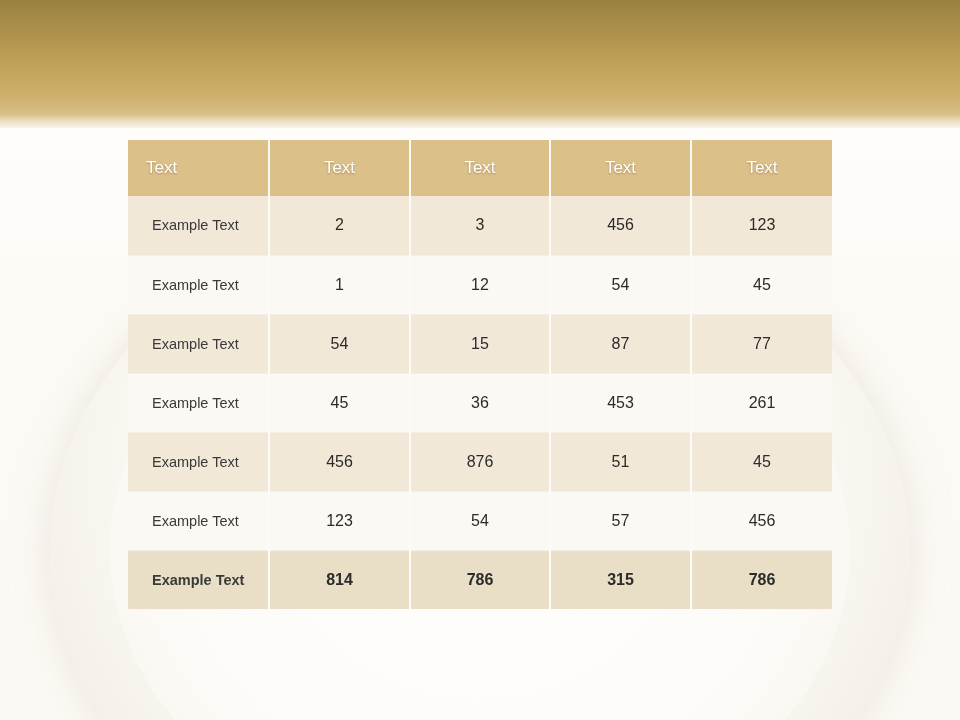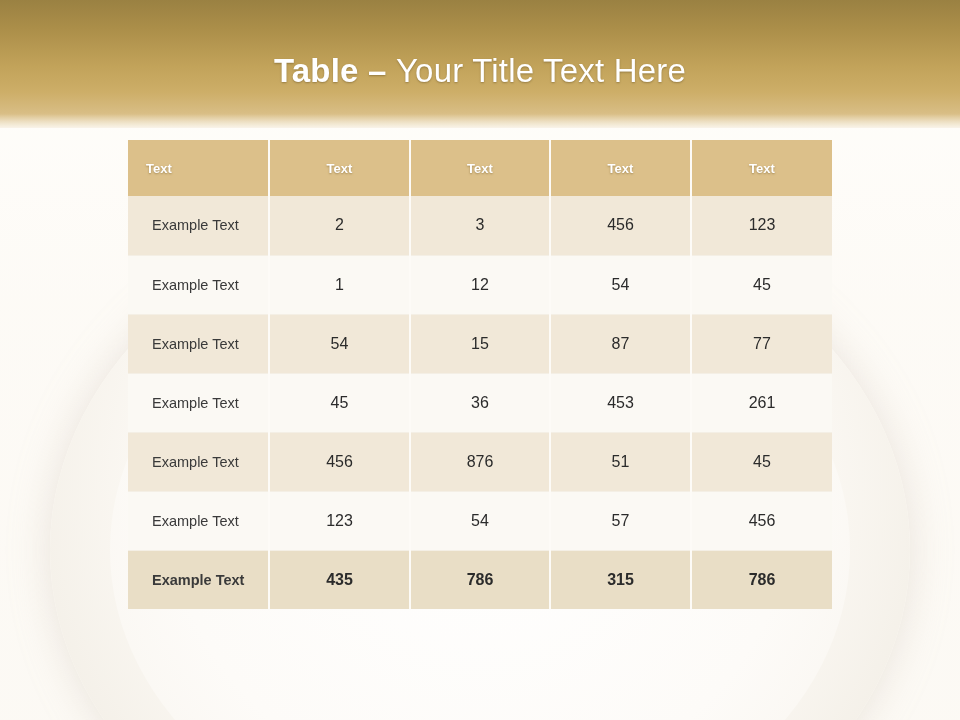--- a/index.html
+++ b/index.html
@@ -78,22 +78,22 @@
   col.c0 { width: 141px; }
   col.c1 { width: 141px; }
   col.c2 { width: 140px; }
   col.c3 { width: 141px; }
   col.c4 { width: 141px; }
 
   thead th {
     height: 56px;
     background: #dcc08a;
     color: #ffffff;
-    font-size: 13px;
-    font-weight: bold;
+    font-size: 17px;
+    font-weight: normal;
     text-shadow: 0 1px 2px rgba(120,95,45,0.55);
     border-right: 2px solid #fdfbf7;
     text-align: center;
   }
   thead th:first-child { text-align: left; padding-left: 18px; }
   thead th:last-child { border-right: none; }
 
   tbody td {
     height: 59px;
     font-size: 16px;
@@ -123,23 +123,20 @@
 <body>
 
 <div id="slide">
 
   <div class="bg-body-wash"></div>
   <div class="bg-plate"></div>
   <div class="bg-plate2"></div>
 
   <div class="header-band"></div>
 
-  <div class="slide-title">
-    <span class="strong">Table – </span><span class="light">Your Title Text Here</span>
-  </div>
 
   <div class="table-wrap">
     <table>
       <colgroup>
         <col class="c0">
           <col class="c1">
           <col class="c2">
           <col class="c3">
           <col class="c4">
       </colgroup>
@@ -190,21 +187,21 @@
         </tr>
         <tr class="plain">
           <td>Example Text</td>
           <td>123</td>
           <td>54</td>
           <td>57</td>
           <td>456</td>
         </tr>
         <tr class="total">
           <td>Example Text</td>
-          <td>435</td>
+          <td>814</td>
           <td>786</td>
           <td>315</td>
           <td>786</td>
         </tr>
       </tbody>
     </table>
   </div>
 
 </div>
 

